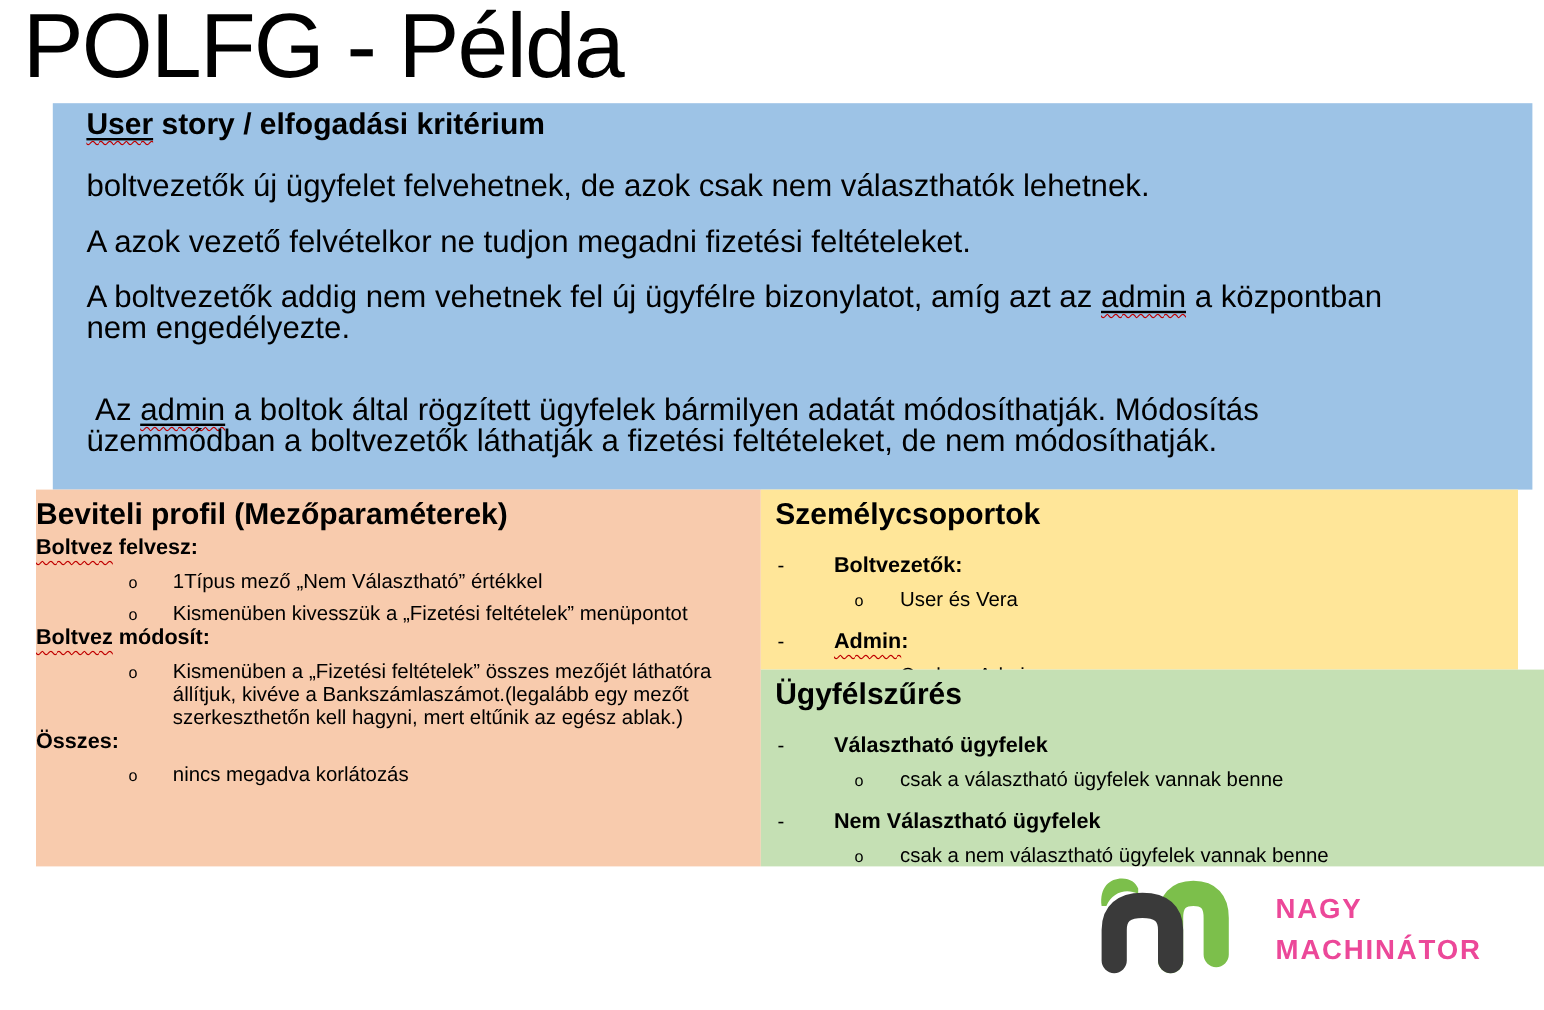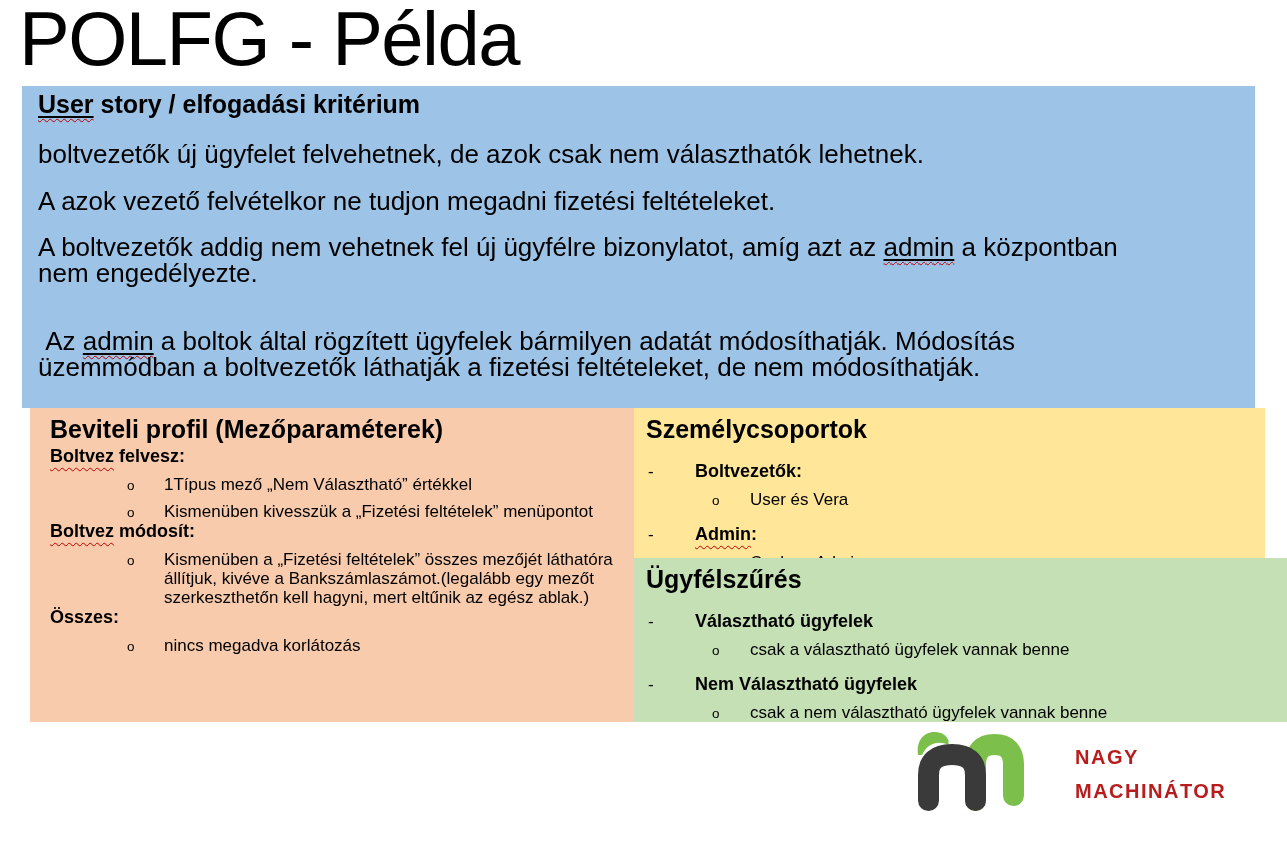--- a/index.html
+++ b/index.html
@@ -7,22 +7,22 @@
     width:1287px; height:842px; position:relative; overflow:hidden;
     background:#ffffff; color:#000;
     font-family:"Liberation Sans", sans-serif;
   }
   .slide-title {
     position:absolute; left:19px; top:-9px;
     font-size:76px; font-weight:400; letter-spacing:-1.5px; line-height:96px;
     white-space:nowrap;
   }
   .panel { position:absolute; box-sizing:border-box; }
-  #user-story { left:22px; top:86px; width:1233px; height:322px; padding:2px 16px; }
-  #beviteli   { left:30px; top:408px; width:604px; height:314px; padding:5px 4px 0 20px; }
+  #user-story { left:44px; top:86px; width:1233px; height:322px; padding:2px 28px; }
+  #beviteli   { left:30px; top:408px; width:604px; height:314px; padding:5px 4px 0 0; }
   #szemely    { left:634px; top:408px; width:631px; height:150px; padding:5px 4px 0 12px; }
   #ugyfel     { left:634px; top:558px; width:687px; height:164px; padding:5px 4px 0 12px; }
 
   .h2 { font-size:25px; font-weight:700; line-height:33px; }
   .para { font-size:26px; line-height:25.5px; margin-top:21px; max-width:1115px; }
   .pre { white-space:pre-wrap;margin-top:43px; }
 
   .grp { position:relative; font-size:18px; font-weight:700; line-height:21px; }
   .oli { position:relative; font-size:17px; line-height:19px; margin-top:8px; }
   .oli .mk { position:absolute; font-size:13.5px; top:1px; }
@@ -46,23 +46,23 @@
   
   .blk {
     text-decoration-line:underline;
     text-decoration-color:#000;
     text-decoration-thickness:1.5px;
     text-underline-offset:3px;
   }
 
   .logo { position:absolute; left:905px; top:731px; display:flex; align-items:flex-start; }
   .logo-text {
-    margin-left:30px; padding-top:9px;
-    font-size:20px; font-weight:700; line-height:34px; letter-spacing:1.5px;
-    color:#b91c1c; white-space:nowrap;
+    margin-left:18px; padding-top:9px;
+    font-size:23px; font-weight:700; line-height:34px; letter-spacing:1.5px;
+    color:#ec4899; white-space:nowrap;
   }
 </style>
 </head>
 <body>
 
 <div class="slide-title">POLFG - Példa</div>
 
 <div id="user-story" class="panel" style="background-color: rgb(157, 195, 230);">
   <div class="h2"><span class="blk"><span class="sqg">User</span></span><span> story / elfogadási kritérium</span></div>
   <div class="para">boltvezetők új ügyfelet felvehetnek, de azok csak nem választhatók lehetnek.</div>

